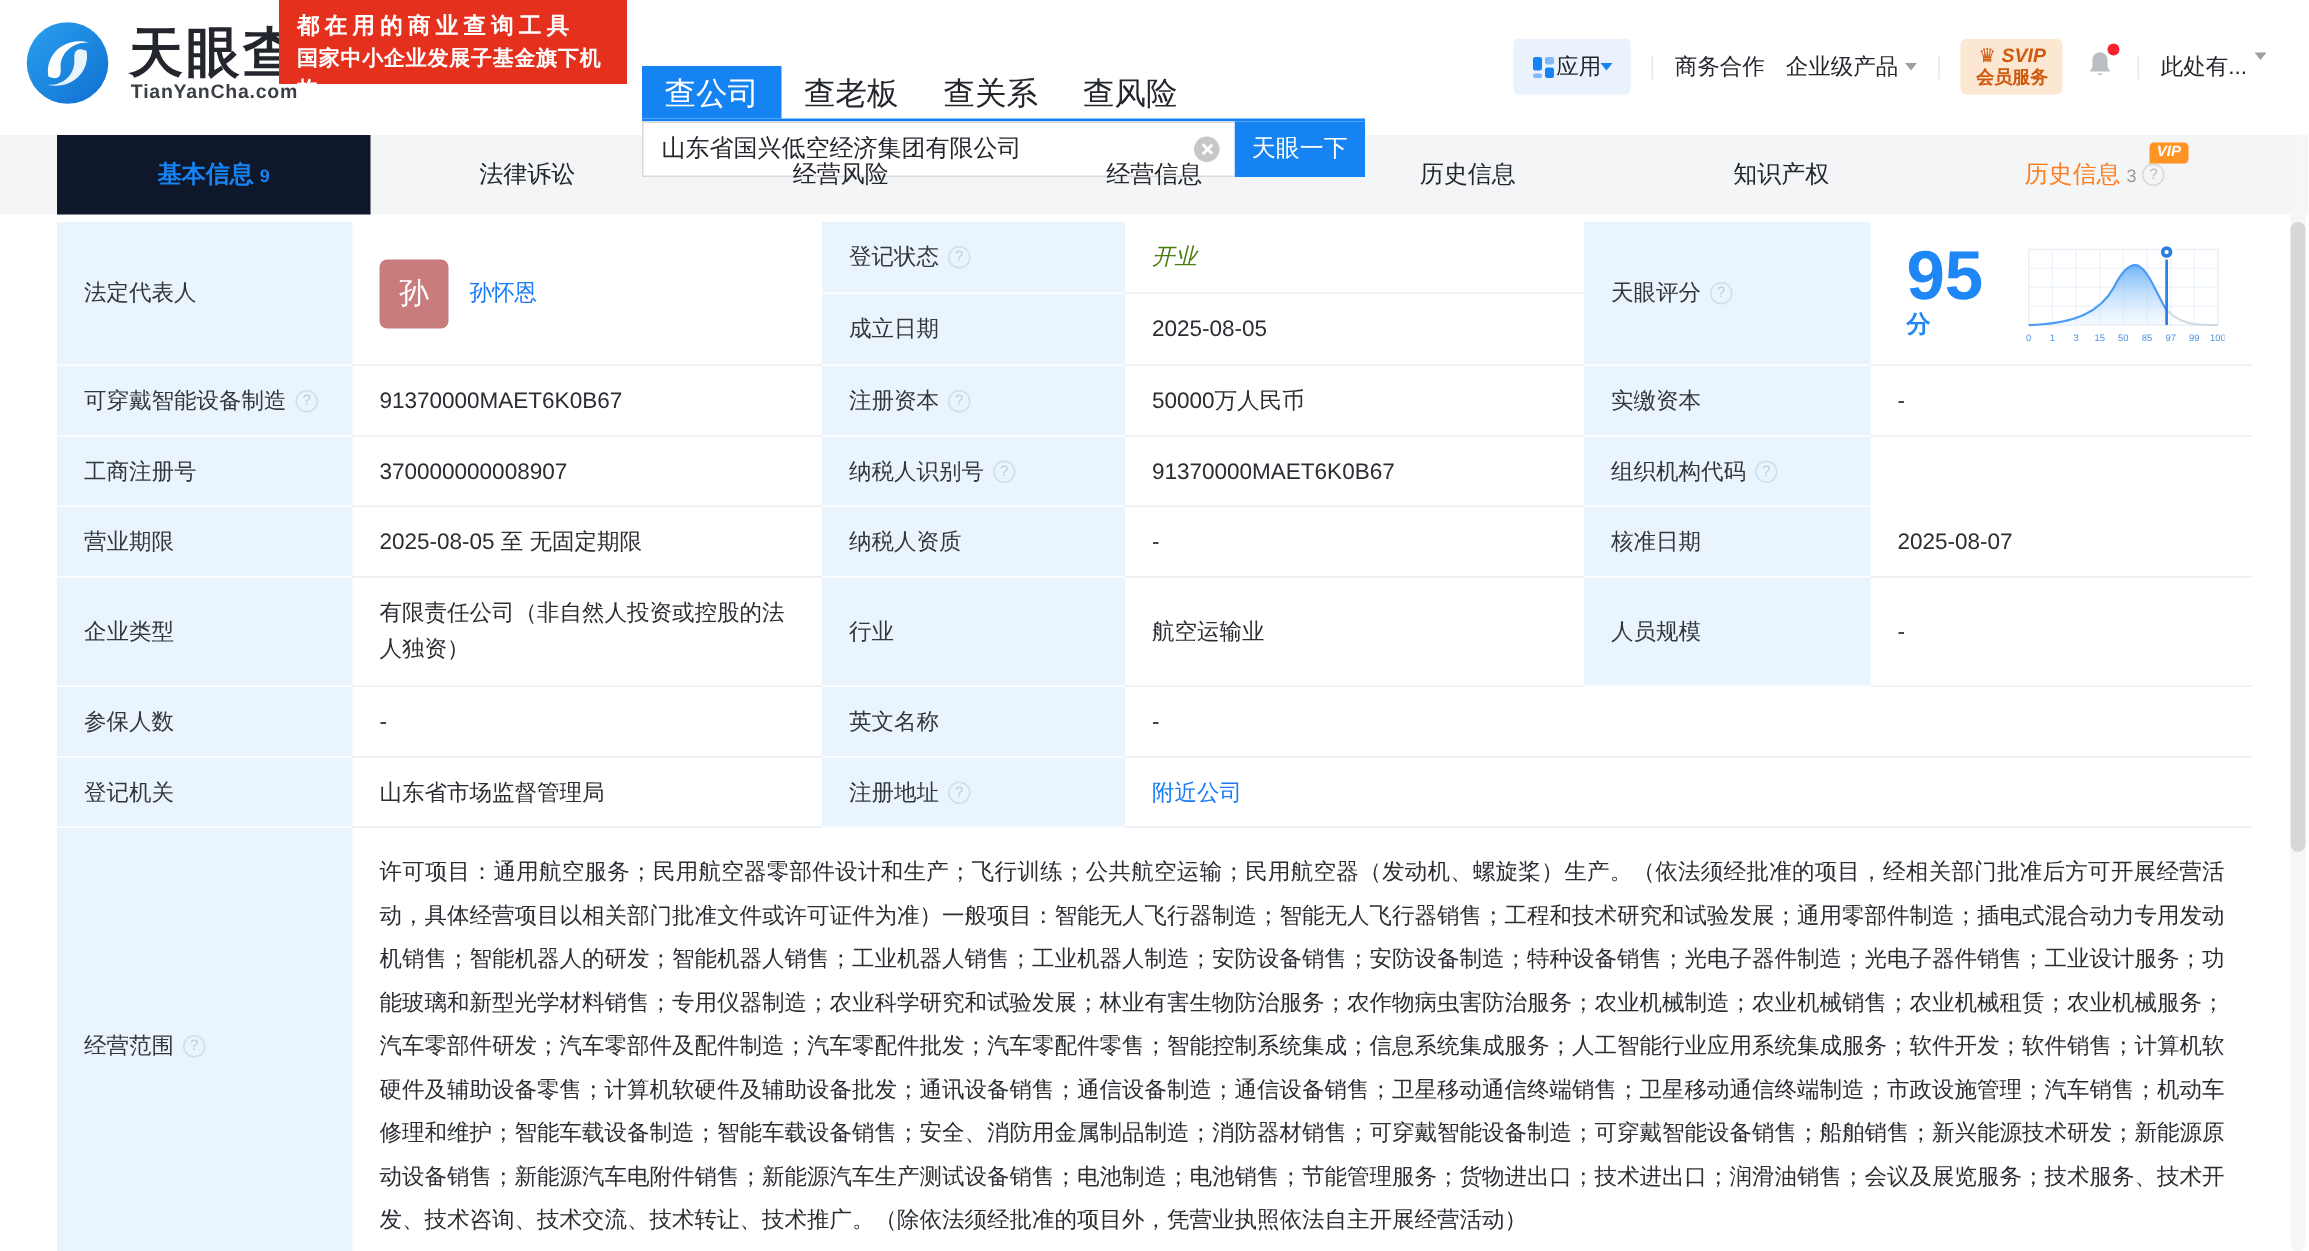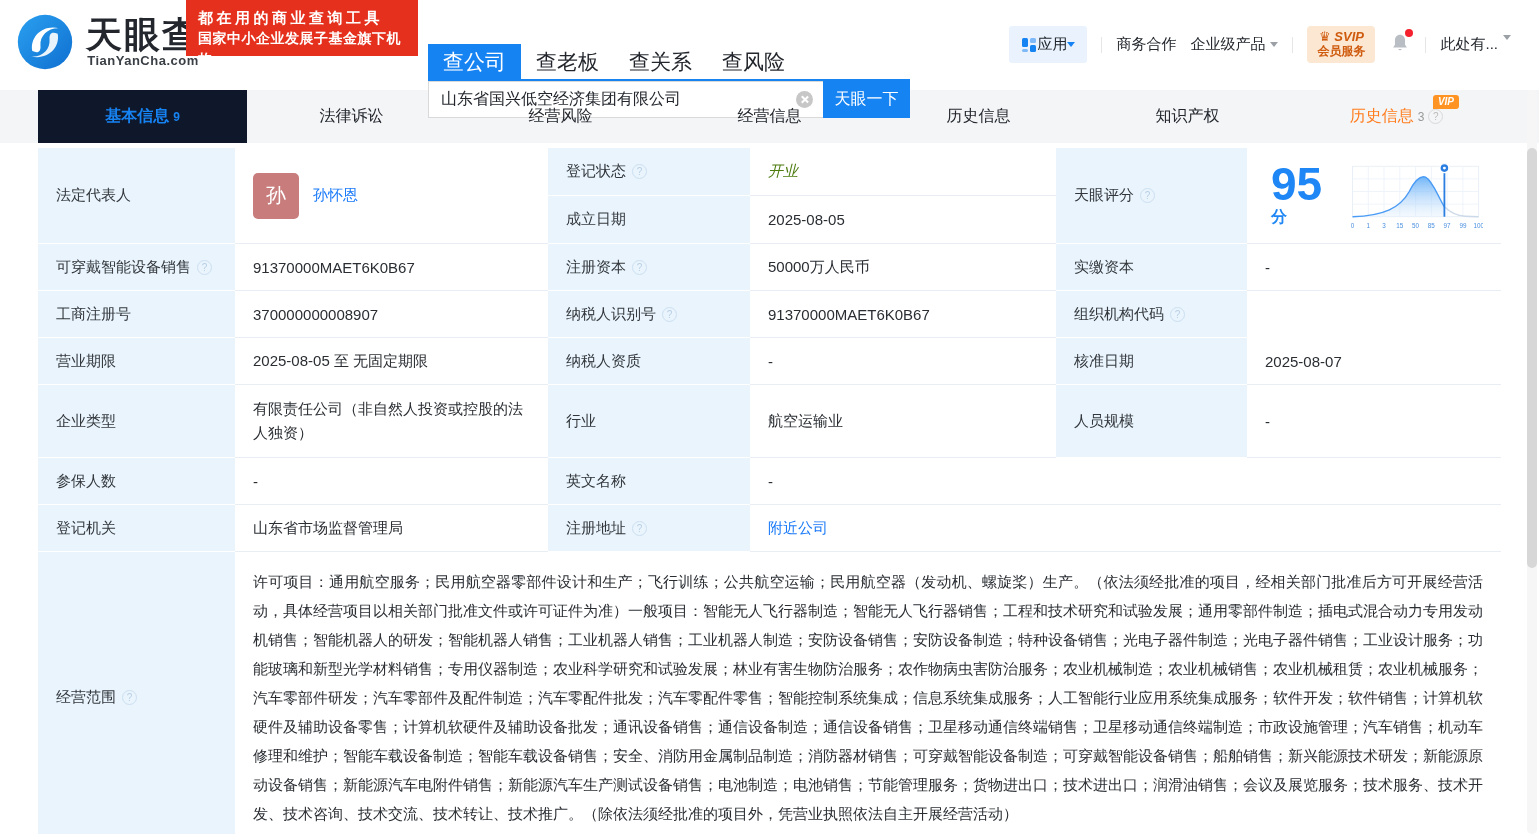--- a/index.html
+++ b/index.html
@@ -261,21 +261,21 @@
           <text x="75" y="74">50</text>
           <text x="92.5" y="74">85</text>
           <text x="110" y="74">97</text>
           <text x="127.5" y="74">99</text>
           <text x="145" y="74">100</text>
         </g>
       </svg>
     </div>
 
     <div class="cell lbl" style="grid-area:3/1/4/2">
-      <span>可穿戴智能设备销售</span>
+      <span>可穿戴智能设备制造</span>
       <span class="help">?</span>
     </div>
     <div class="cell" style="grid-area:3/2/4/3">
       <span>91370000MAET6K0B67</span>
     </div>
     <div class="cell lbl" style="grid-area:3/3/4/4">
       <span>注册资本</span>
       <span class="help">?</span>
     </div>
     <div class="cell" style="grid-area:3/4/4/5">

